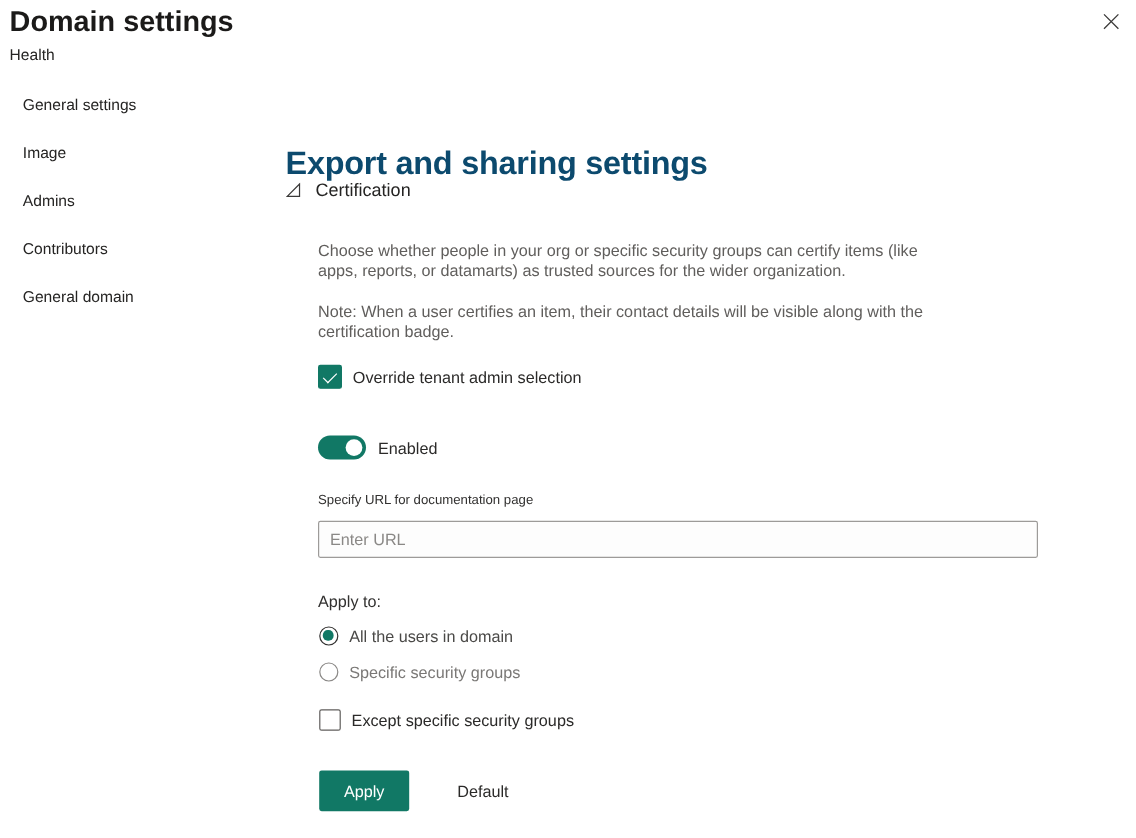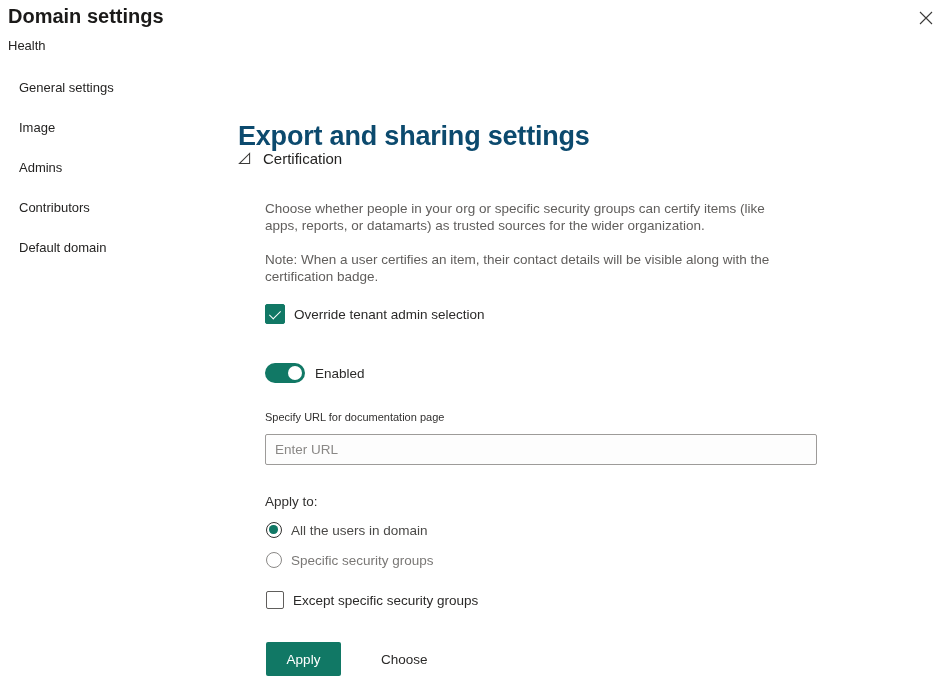--- a/index.html
+++ b/index.html
@@ -1,21 +1,21 @@
 <!DOCTYPE html>
 <html><head>
 <meta charset="utf-8">
 <style>
   * { margin: 0; padding: 0; box-sizing: border-box; }
   html, body { width: 947px; height: 698px; background: #ffffff; overflow: hidden;
     font-family: "Liberation Sans", sans-serif; color: #252423; }
   .abs { position: absolute; }
 
   
-  .page-title { left: 8px; top: 5px; font-size: 20px; font-weight: 700; color: #1b1a19; }
+  .page-title { left: 8px; top: 5px; font-size: 24px; font-weight: 700; color: #1b1a19; }
   .page-subtitle { left: 8px; top: 38px; font-size: 13px; color: #252423; }
   .close-btn { left: 914px; top: 7px; width: 24px; height: 24px; display: flex;
     align-items: center; justify-content: center; cursor: pointer; background: none; border: none; }
 
   
   .sidebar { left: 0; top: 68px; width: 200px; }
   .side-item { position: relative; height: 40px; line-height: 40px; padding-left: 14px;
     font-size: 13px; color: #252423; cursor: pointer; margin: 0 10px 0 5px; border-radius: 4px; }
   .side-item.selected { background: #edebe9; }
 
@@ -45,21 +45,21 @@
   .toggle-row { left: 265px; top: 363px; display: flex; align-items: center; gap: 10px; cursor: pointer; }
   .toggle { width: 40px; height: 20px; border-radius: 10px; background: #c8c6c4; position: relative; flex: 0 0 auto; }
   .toggle.on { background: #117865; }
   .toggle .knob { position: absolute; top: 3px; left: 3px; width: 14px; height: 14px;
     border-radius: 50%; background: #fff; }
   .toggle.on .knob { left: auto; right: 3px; }
   .toggle-label { font-size: 13.5px; color: #2b2a29; }
 
   
   .url-label { left: 265px; top: 411px; font-size: 11px; color: #323130; }
-  .url-input { left: 265px; top: 434px; width: 552px; height: 31px; border: 1px solid #9d9b99;
+  .url-input { left: 265px; top: 434px; width: 600px; height: 31px; border: 1px solid #9d9b99;
     border-radius: 2px; background: #fdfdfd; font-size: 13.5px; padding: 0 9px;
     font-family: "Liberation Sans", sans-serif; color: #252423; outline: none; }
   .url-input::placeholder { color: #8a8886; }
 
   
   .applyto-label { left: 265px; top: 494px; font-size: 13.5px; color: #323130; }
   .radio-row { display: flex; align-items: center; gap: 9px; cursor: pointer; }
   .row-radio-all { left: 266px; top: 522px; }
   .row-radio-specific { left: 266px; top: 552px; }
   .radio { width: 16px; height: 16px; border-radius: 50%; border: 1.6px solid #8a8886;
@@ -89,21 +89,21 @@
         <path d="M1 1 L13 13 M13 1 L1 13" stroke="#3b3a39" stroke-width="1.1"></path>
       </svg>
   </span>
 </button>
 
 <div class="abs sidebar">
   <div class="side-item">General settings</div>
   <div class="side-item">Image</div>
   <div class="side-item">Admins</div>
   <div class="side-item">Contributors</div>
-  <div class="side-item">Default domain</div>
+  <div class="side-item">General domain</div>
 </div>
 
 <h1 class="abs main-title">Export and sharing settings</h1>
 
 <div class="abs section-row">
   <span>
     <svg class="collapse-icon" viewBox="0 0 14 14">
         <polygon points="12.5,1.5 12.5,12.5 1.5,12.5" fill="none" stroke="#3b3a39" stroke-width="1.1"></polygon>
       </svg>
   </span>
@@ -139,13 +139,13 @@
   <span class="radio"></span>
   <span class="radio-label">Specific security groups</span>
 </div>
 
 <div class="abs check-row row-except">
   <span class="checkbox"></span>
   <span class="check-label">Except specific security groups</span>
 </div>
 
 <button class="abs apply-btn">Apply</button>
-<button class="abs cancel-btn">Choose</button>
+<button class="abs cancel-btn">Default</button>
 
 </body></html>

